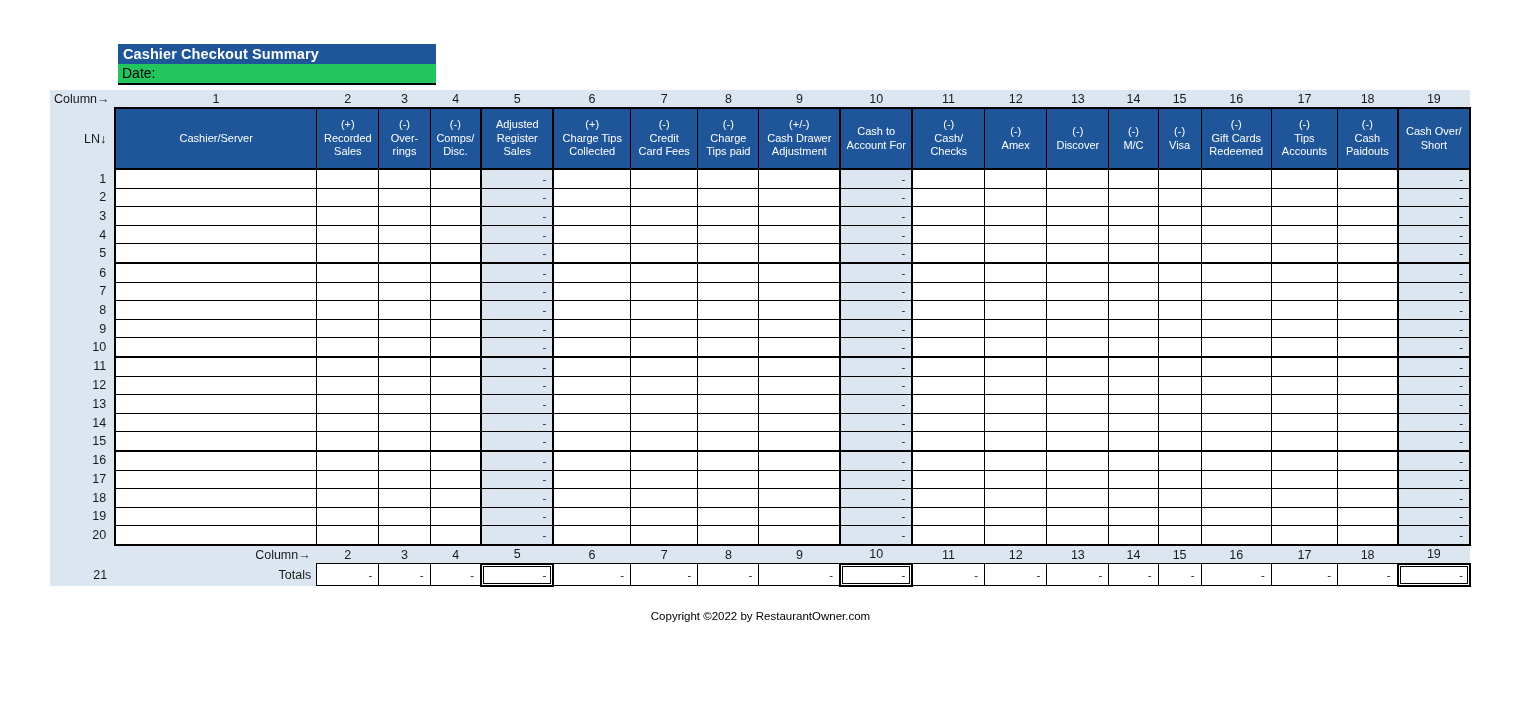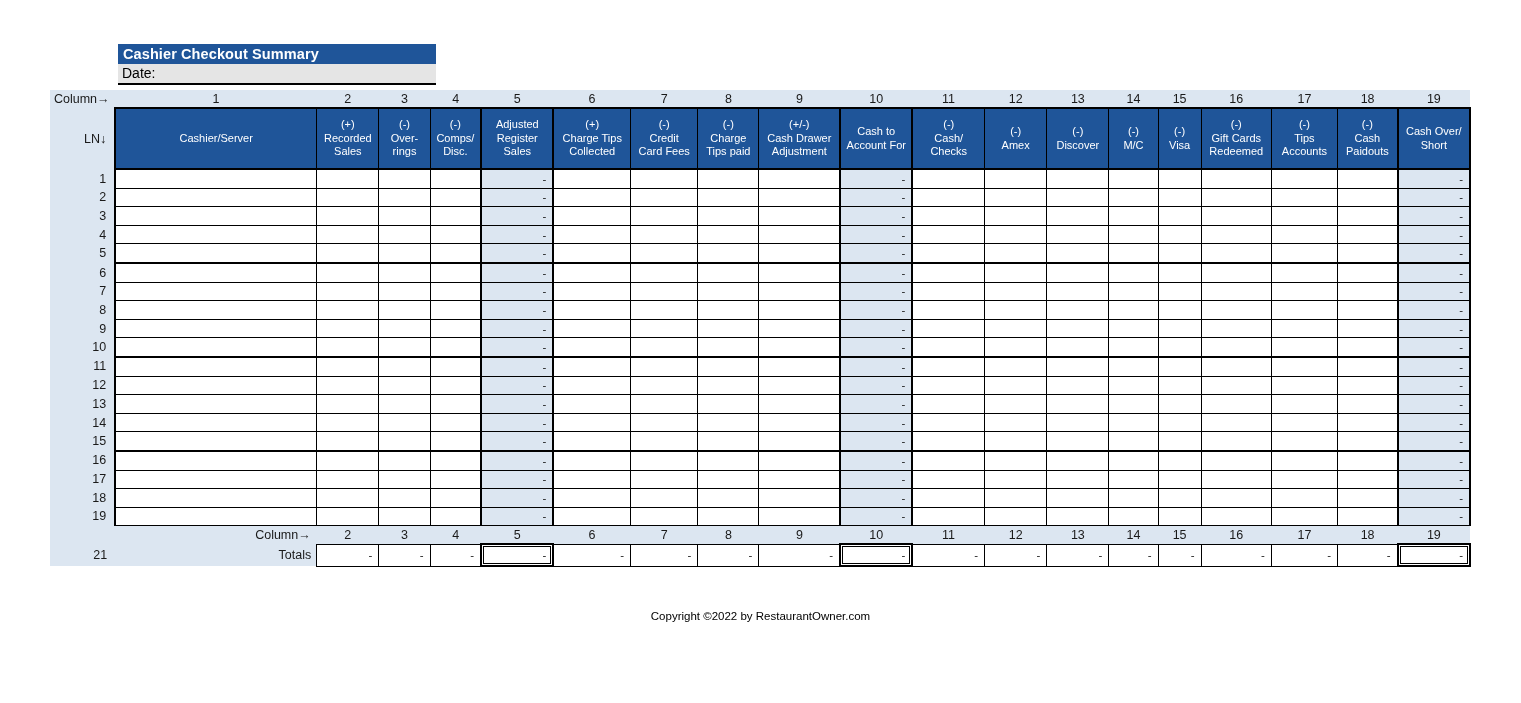--- a/index.html
+++ b/index.html
@@ -31,21 +31,21 @@
     line-height: 19px;
     padding: 1px 0 0 5px;
     letter-spacing: 0.1px;
   }
   #date-row {
     font-size: 14px;
     line-height: 19px;
     color: #000000;
     padding-left: 4px;
     border-bottom: 2.5px solid #000000;
-    background: #e5e5e5;
+    background: #22c55e;
   }
 
   
   #sheet {
     position: absolute;
     left: 50px;
     top: 90px;
     width: 1174px;
   }
   table.grid {
@@ -727,20 +727,42 @@
             <td class="cell"></td>
             <td class="cell"></td>
             <td class="cell"></td>
             <td class="cell"></td>
             <td class="cell"></td>
             <td class="cell"></td>
             <td class="cell"></td>
             <td class="cell last shaded">-</td>
           </tr>
           <tr>
+            <td class="rail">20</td>
+            <td class="cell first name-col thickbottom"></td>
+            <td class="cell thickbottom"></td>
+            <td class="cell thickbottom"></td>
+            <td class="cell thickbottom"></td>
+            <td class="cell shaded thickbottom">-</td>
+            <td class="cell thickbottom"></td>
+            <td class="cell thickbottom"></td>
+            <td class="cell thickbottom"></td>
+            <td class="cell thickbottom"></td>
+            <td class="cell shaded thickbottom">-</td>
+            <td class="cell thickbottom"></td>
+            <td class="cell thickbottom"></td>
+            <td class="cell thickbottom"></td>
+            <td class="cell thickbottom"></td>
+            <td class="cell thickbottom"></td>
+            <td class="cell thickbottom"></td>
+            <td class="cell thickbottom"></td>
+            <td class="cell thickbottom"></td>
+            <td class="cell last shaded thickbottom">-</td>
+          </tr>
+          <tr>
             <td class="rail"></td>
             <td class="colnum-band" style="text-align: right; padding-right: 6px;">Column→</td>
             <td class="colnum-band">2</td>
             <td class="colnum-band">3</td>
             <td class="colnum-band">4</td>
             <td class="colnum-band">5</td>
             <td class="colnum-band">6</td>
             <td class="colnum-band">7</td>
             <td class="colnum-band">8</td>
             <td class="colnum-band">9</td>

